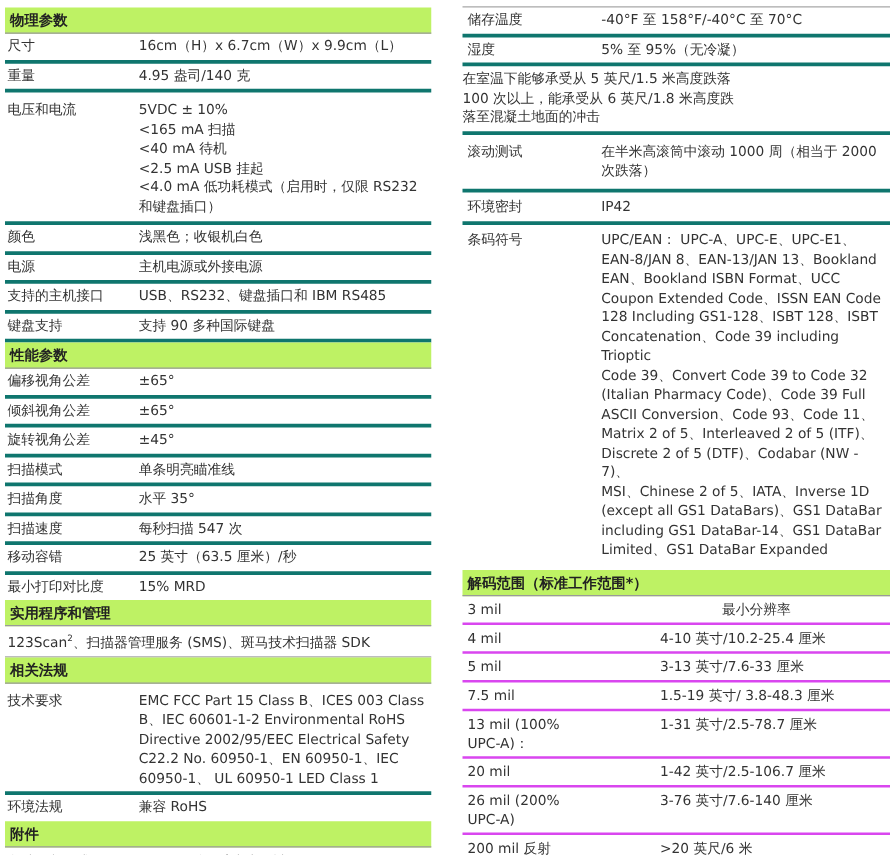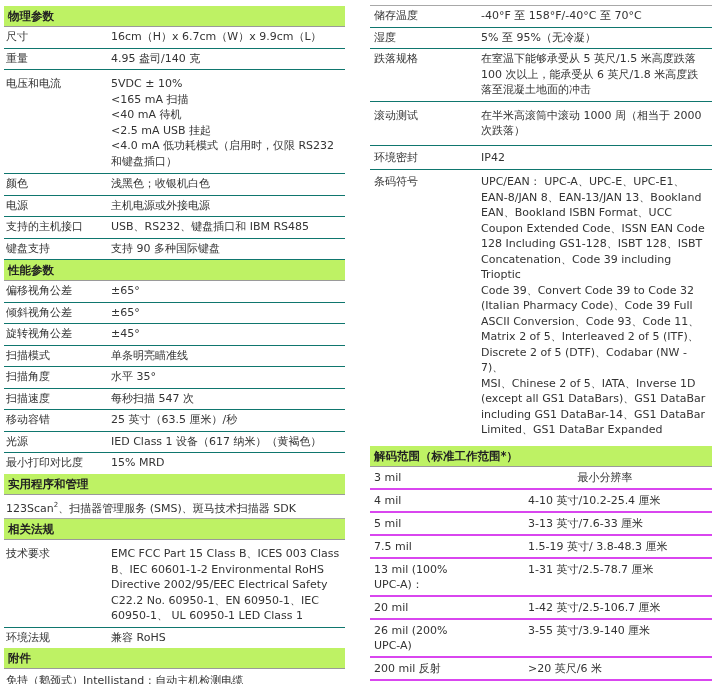--- a/index.html
+++ b/index.html
@@ -11,21 +11,21 @@
   .col { position: absolute; top: 0; }
   .col-left { left: 4px; width: 341px; }
   .col-right { left: 370px; width: 342px; }
 
   .sec-head {
     background: #bef264; border-bottom: 1px solid #9a9a9a;
     font-weight: bold; color: #222; padding: 0 4px;
     height: 20px; line-height: 20px; font-size: 11.5px;
   }
   .row {
-    display: flex; border-bottom: 1px solid #0f766e;
+    display: flex; border-bottom: 3px solid #0f766e;
     padding: 2px 0 3px 0; line-height: 15.5px;
   }
   .row .k { width: 105px; flex: none; padding-left: 2px; }
   .col-right .row .k { width: 107px; padding-left: 4px; }
   .row .v { flex: 1; white-space: pre-line; }
   .full { padding: 3px 2px; border-bottom: 1px solid #a8a8a8; line-height: 15px; }
 
   .range-row { display: flex; border-bottom: 2px solid #d946ef; line-height: 15px; }
   .range-row .k { width: 150px; padding: 3px 4px; white-space: pre-line; flex: none; }
   .range-row .v { flex: 1; padding: 3px 0; }
@@ -98,24 +98,20 @@
         <span class="v">水平 35°</span>
       </div>
     <div class="row">
         <span class="k">扫描速度</span>
         <span class="v">每秒扫描 547 次</span>
       </div>
     <div class="row">
         <span class="k">移动容错</span>
         <span class="v">25 英寸（63.5 厘米）/秒</span>
       </div>
-    <div class="row">
-        <span class="k">光源</span>
-        <span class="v">IED Class 1 设备（617 纳米）（黄褐色）</span>
-      </div>
     <div class="row" style="border-bottom:none">
         <span class="k">最小打印对比度</span>
         <span class="v">15% MRD</span>
       </div>
   </div>
 
   <div class="sec-head">实用程序和管理</div>
   <div class="full"><span>123Scan</span><sup>2</sup><span>、扫描器管理服务 (SMS)、斑马技术扫描器 SDK</span></div>
 
   <div class="sec-head">相关法规</div>
@@ -143,21 +139,20 @@
   <div style="border-top:1px solid #a8a8a8; margin-top:5px">
     <div class="row">
         <span class="k">储存温度</span>
         <span class="v">-40°F 至 158°F/-40°C 至 70°C</span>
       </div>
     <div class="row">
         <span class="k">湿度</span>
         <span class="v">5% 至 95%（无冷凝）</span>
       </div>
     <div class="row">
-        <span class="k">跌落规格</span>
         <span class="v">在室温下能够承受从 5 英尺/1.5 米高度跌落
 100 次以上，能承受从 6 英尺/1.8 米高度跌
 落至混凝土地面的冲击</span>
       </div>
     <div class="row" style="padding-top:6px;padding-bottom:6px">
         <span class="k">滚动测试</span>
         <span class="v">在半米高滚筒中滚动 1000 周（相当于 2000
 次跌落）</span>
       </div>
     <div class="row" style="padding-top:4px;padding-bottom:4px">
@@ -207,21 +202,21 @@
 UPC-A)：</span>
         <span class="v">1-31 英寸/2.5-78.7 厘米</span>
       </div>
     <div class="range-row">
         <span class="k">20 mil</span>
         <span class="v">1-42 英寸/2.5-106.7 厘米</span>
       </div>
     <div class="range-row">
         <span class="k">26 mil (200%
 UPC-A)</span>
-        <span class="v">3-55 英寸/3.9-140 厘米</span>
+        <span class="v">3-76 英寸/7.6-140 厘米</span>
       </div>
     <div class="range-row">
         <span class="k">200 mil 反射</span>
         <span class="v">&gt;20 英尺/6 米</span>
       </div>
   </div>
   <div class="note">
     <div>* 工作范围在环境照明条件下在 30 英尺范围内测试得出；范围按 Code</div>
 
   </div>

